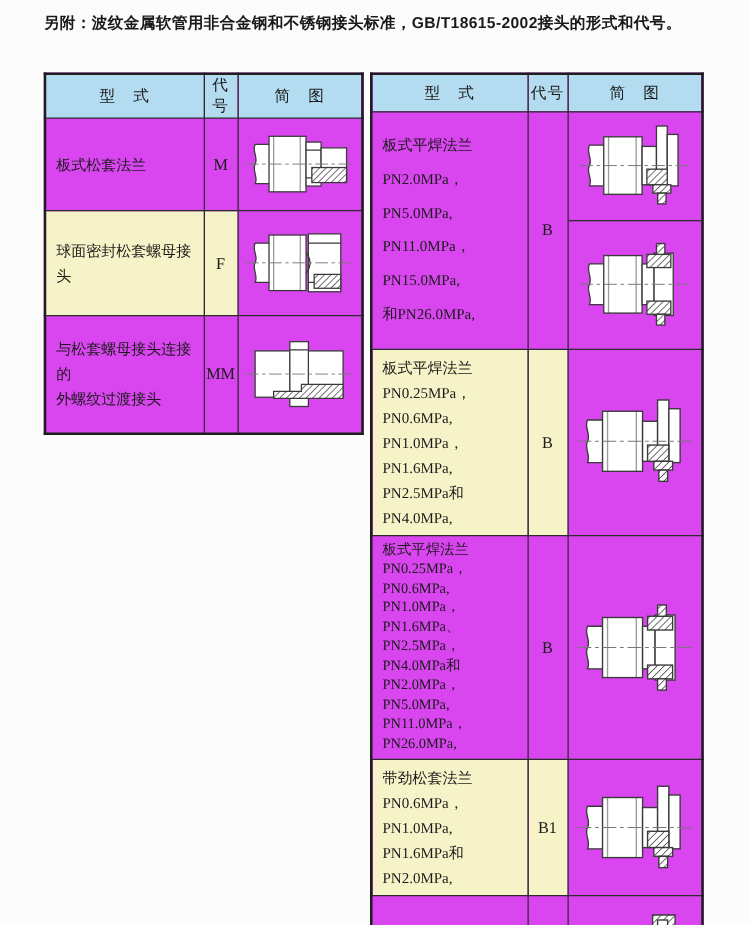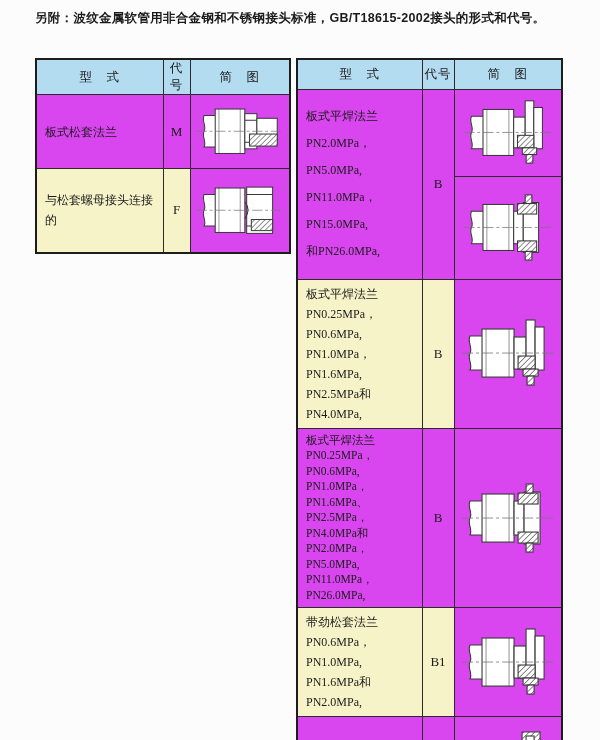--- a/index.html
+++ b/index.html
@@ -159,26 +159,38 @@
       <td class="code">M</td>
       <td class="diag-cell">
         <div class="diag-wrap">
               <svg class="diag" viewBox="0 0 100 74">
                 <use href="#sym-m"></use>
               </svg>
             </div>
       </td>
     </tr>
     <tr style="height:84px">
-      <td class="type yellow">与松套螺母接头连接的</td>
+      <td class="type yellow">球面密封松套螺母接头</td>
       <td class="code yellow">F</td>
       <td class="diag-cell">
         <div class="diag-wrap">
               <svg class="diag" viewBox="0 0 100 74">
                 <use href="#sym-f"></use>
+              </svg>
+            </div>
+      </td>
+    </tr>
+    <tr style="height:94px">
+      <td class="type">与松套螺母接头连接的
+外螺纹过渡接头</td>
+      <td class="code">MM</td>
+      <td class="diag-cell">
+        <div class="diag-wrap">
+              <svg class="diag" viewBox="0 0 100 74">
+                <use href="#sym-mm"></use>
               </svg>
             </div>
       </td>
     </tr>
   </tbody>
     </table>
 
   <table class="tbl right-tbl">
     <colgroup>
         <col style="width:125px">

